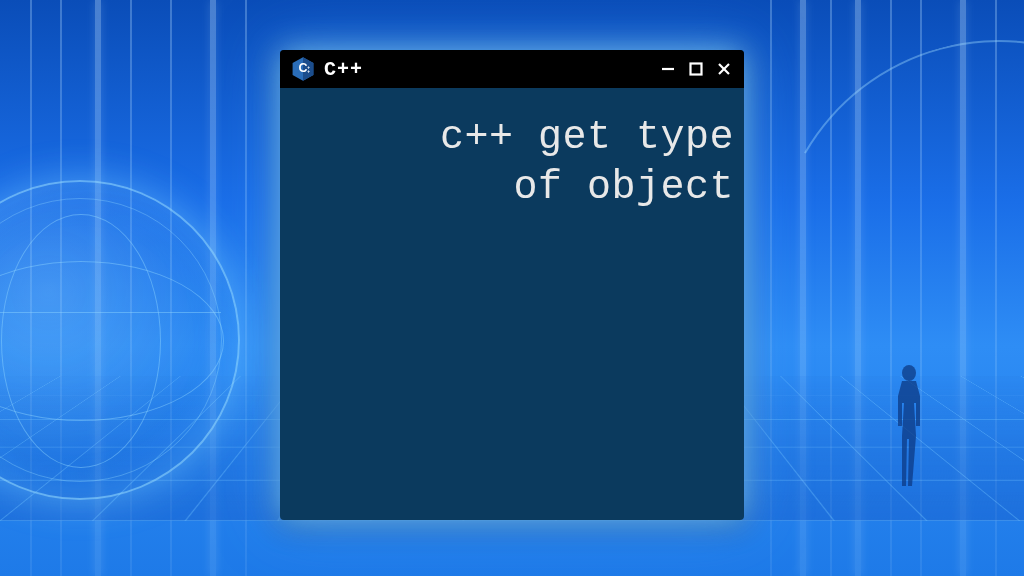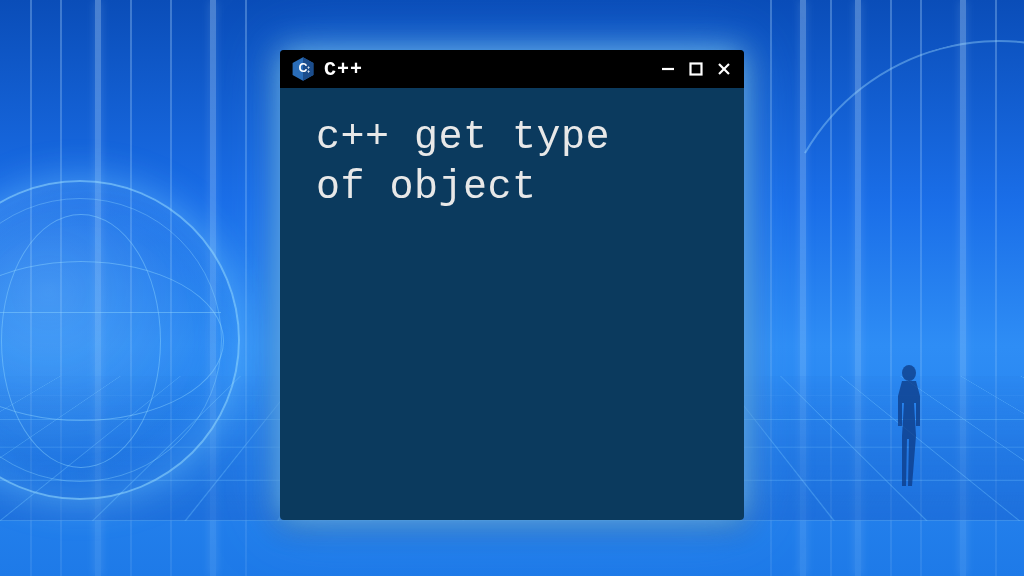--- a/index.html
+++ b/index.html
@@ -174,21 +174,22 @@
     }
     .win-btn svg {
       width: 16px;
       height: 16px;
       stroke: #fff;
       stroke-width: 2.2;
       fill: none;
     }
 
     .window-body {
-      padding: 25px 36px;
+      padding: 25px 10px;
+      text-align: right;
     }
     .body-text {
       color: #e8e8e8;
       font-size: 40px;
       line-height: 1.25;
       font-weight: 400;
       letter-spacing: 0.5px;
       white-space: pre-line;
     }
 

